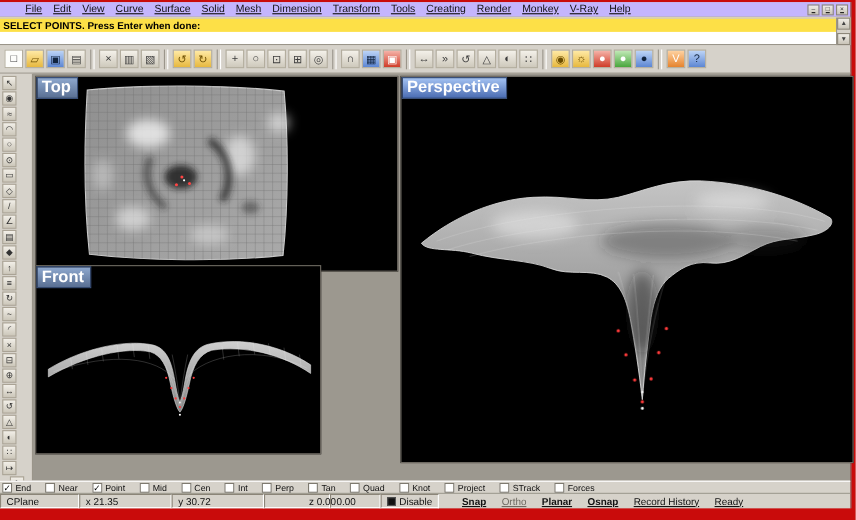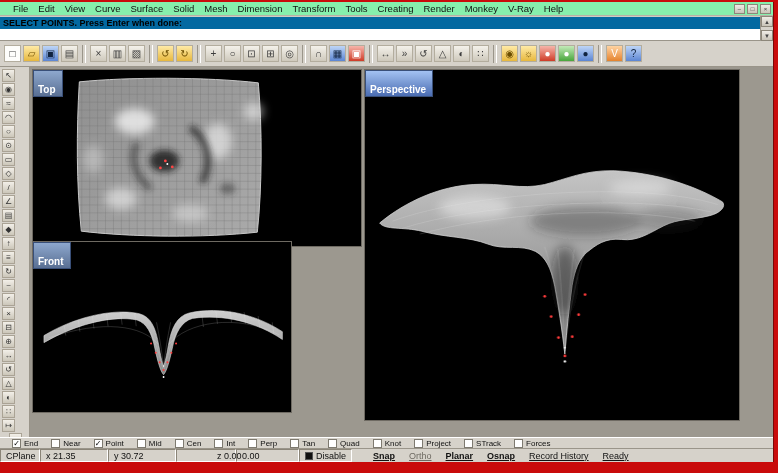--- a/index.html
+++ b/index.html
@@ -7,29 +7,29 @@
   .screen{position:relative;width:778px;height:473px;background:#c90b0b;overflow:hidden;}
   .window{position:absolute;left:0;top:2px;width:774px;height:460px;background:#d6d2ca;display:flex;flex-direction:column;border-right:1px solid #7a0808;}
 
   
   .titlebar{height:14px;background:linear-gradient(#8d1a14,#5c0b08);display:flex;align-items:center;padding:0 3px;color:#f3e9e4;font-size:9px;}
   .app-icon{width:9px;height:9px;background:radial-gradient(circle at 35% 35%,#fff,#b9b9b9);border-radius:2px;margin-right:4px;flex:none;}
   .titlebar .t{flex:1;white-space:nowrap;overflow:hidden;}
   .winbtn{width:13px;height:11px;margin-left:1px;background:linear-gradient(#b95a50,#7e241c);border:1px solid #4c0f0a;color:#fff;font-size:7px;line-height:9px;text-align:center;flex:none;}
 
   
-  .menubar{height:14px;background:#86efac;border-bottom:1px solid #b6b1a6;display:flex;align-items:center;font-size:9.5px;color:#111;padding-left:8px;}
+  .menubar{height:14px;background:#c4b5fd;border-bottom:1px solid #b6b1a6;display:flex;align-items:center;font-size:9.5px;color:#111;padding-left:18px;text-decoration:underline;}
   .menu-item{padding:1px 5px;cursor:default;}
   .menubar .spacer{flex:1;}
   .mdibtn{width:11px;height:10px;margin-right:2px;background:linear-gradient(#efece6,#c9c4b8);border:1px solid #8d877a;font-size:6px;line-height:8px;text-align:center;color:#333;}
 
   
   .cmd{height:25px;background:#fff;border-bottom:1px solid #9a958a;position:relative;}
   .cmd-line1{height:12px;font-size:9px;color:#4c4c4c;padding:1px 3px;background:#fff;white-space:nowrap;}
-  .cmd-line2{height:13px;font-size:9px;font-weight:bold;color:#000;padding:1px 3px;background:#0369a1;border-top:1px solid #cfccc4;white-space:nowrap;}
+  .cmd-line2{height:13px;font-size:9px;font-weight:bold;color:#000;padding:1px 3px;background:#fde047;border-top:1px solid #cfccc4;white-space:nowrap;}
   .cmd-scroll{position:absolute;right:0;top:0;width:13px;height:25px;background:#d6d2ca;border-left:1px solid #9a958a;display:flex;flex-direction:column;justify-content:space-between;}
   .sarr{height:11px;font-size:6px;text-align:center;line-height:11px;color:#444;background:linear-gradient(#f0ede7,#c9c4b8);border:1px solid #8d877a;}
 
   
   .toolbar{height:26px;background:#d6d2ca;border-bottom:1px solid #9a958a;display:flex;align-items:center;padding-left:3px;}
   .ic{width:17px;height:17px;margin:0 1px;background:linear-gradient(#f4f1ea,#cec9bc);border:1px solid #b3ad9e;display:flex;align-items:center;justify-content:center;font-size:10px;color:#3c3c3c;flex:none;}
   .ic::before{content:attr(data-glyph);}
   .ic[data-tone="y"]{background:linear-gradient(#ffeaa6,#e7b83e);color:#6b4d00;}
   .ic[data-tone="b"]{background:linear-gradient(#bed5f7,#5c86d3);color:#10233f;}
   .ic[data-tone="r"]{background:linear-gradient(#f6b4aa,#cf3c28);color:#fff;}
@@ -44,34 +44,34 @@
   .sic{width:13px;height:13px;margin:0 0 1px 1px;background:linear-gradient(#f2efe8,#ccc7ba);border:1px solid #aaa395;font-size:8px;color:#333;display:flex;align-items:center;justify-content:center;flex:none;}
   .sic::before{content:attr(data-glyph);}
   .sic[data-tone="y"]{background:linear-gradient(#ffeaa6,#e7b83e);color:#6b4d00;}
   .sbrow{width:100%;display:flex;justify-content:center;}
 
   .vparea{flex:1;position:relative;}
   .vp{position:absolute;background:#000;border:1px solid #6e6a62;}
   .vp svg{display:block;width:100%;height:100%;}
   .vp-top{left:2px;top:2px;width:330px;height:178px;}
   .vp-front{left:2px;top:174px;width:260px;height:172px;}
-  .vp-persp{left:334px;top:2px;width:376px;height:352px;}
-  .vplabel{position:absolute;top:0;left:0;padding:13px 6px 1px 4px;font-size:10px;font-weight:bold;color:#fff;background:linear-gradient(#8ea8ce,#596f93);border:1px solid #394f78;z-index:2;}
+  .vp-persp{left:334px;top:2px;width:412px;height:352px;}
+  .vplabel{position:absolute;top:0;left:0;padding:0 6px 1px 4px;font-size:15px;font-weight:bold;color:#fff;background:linear-gradient(#8ea8ce,#596f93);border:1px solid #394f78;z-index:2;}
   .vplabel.active{background:linear-gradient(#a3c2f2,#4a6cb2);}
 
   
-  .osnap{height:12px;background:#d6d2ca;border-top:1px solid #fff;border-bottom:1px solid #9a958a;display:flex;align-items:center;font-size:8px;color:#111;padding-left:12px;}
+  .osnap{height:12px;background:#d6d2ca;border-top:1px solid #fff;border-bottom:1px solid #9a958a;display:flex;align-items:center;font-size:8px;color:#111;padding-left:2px;}
   .oitem{display:flex;align-items:center;margin-right:13px;}
   .cb{width:9px;height:9px;background:#fff;border:1px solid #7e7a70;margin-right:3px;font-size:8px;line-height:8px;text-align:center;color:#000;flex:none;}
   .cb.checked::before{content:"\2713";}
 
   
   .statusbar{height:13px;background:#d6d2ca;display:flex;align-items:stretch;font-size:9px;color:#111;}
   .scell{border:1px solid;border-color:#8b8578 #fff #fff #8b8578;padding:0 5px;display:flex;align-items:center;white-space:nowrap;}
-  .scell.w55{width:40px;} .scell.w70{width:68px;} .scell.w60{width:60px;padding-left:40px;} .scell.w50{width:63px;}
+  .scell.w55{width:72px;} .scell.w70{width:84px;} .scell.w60{width:60px;padding-left:40px;} .scell.w50{width:46px;}
   .swatch{width:8px;height:8px;background:#111;border:1px solid #555;margin-right:3px;flex:none;}
   .stoggle{padding:0 7px;display:flex;align-items:center;white-space:nowrap;text-decoration:underline;}
   .bold{font-weight:bold;}
   .dim{color:#6e6a62;}
   .statusbar .gap{width:14px;}
 </style>
 </head>
 <body>
 
 <div class="screen">

